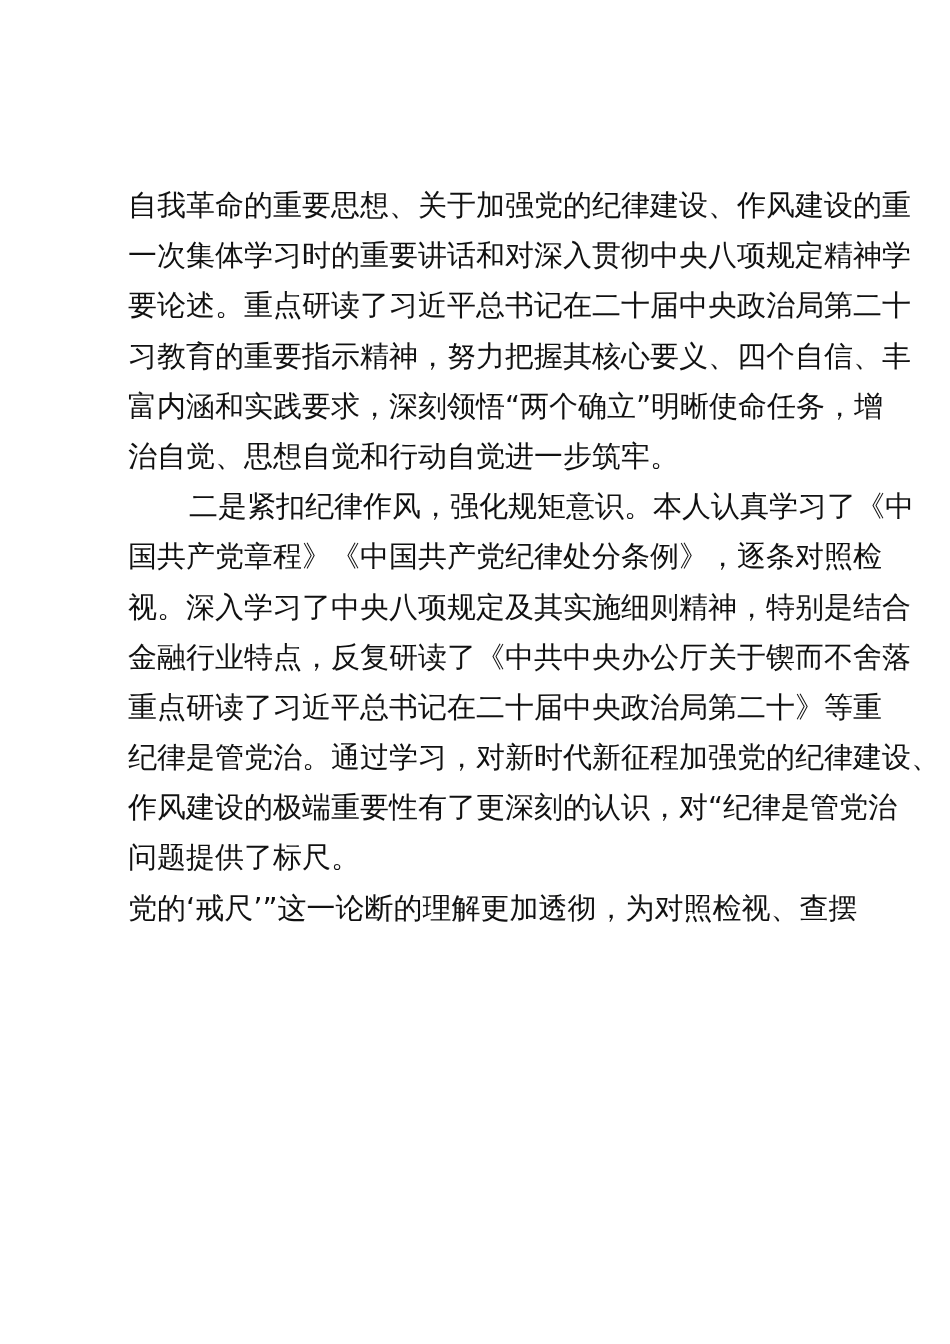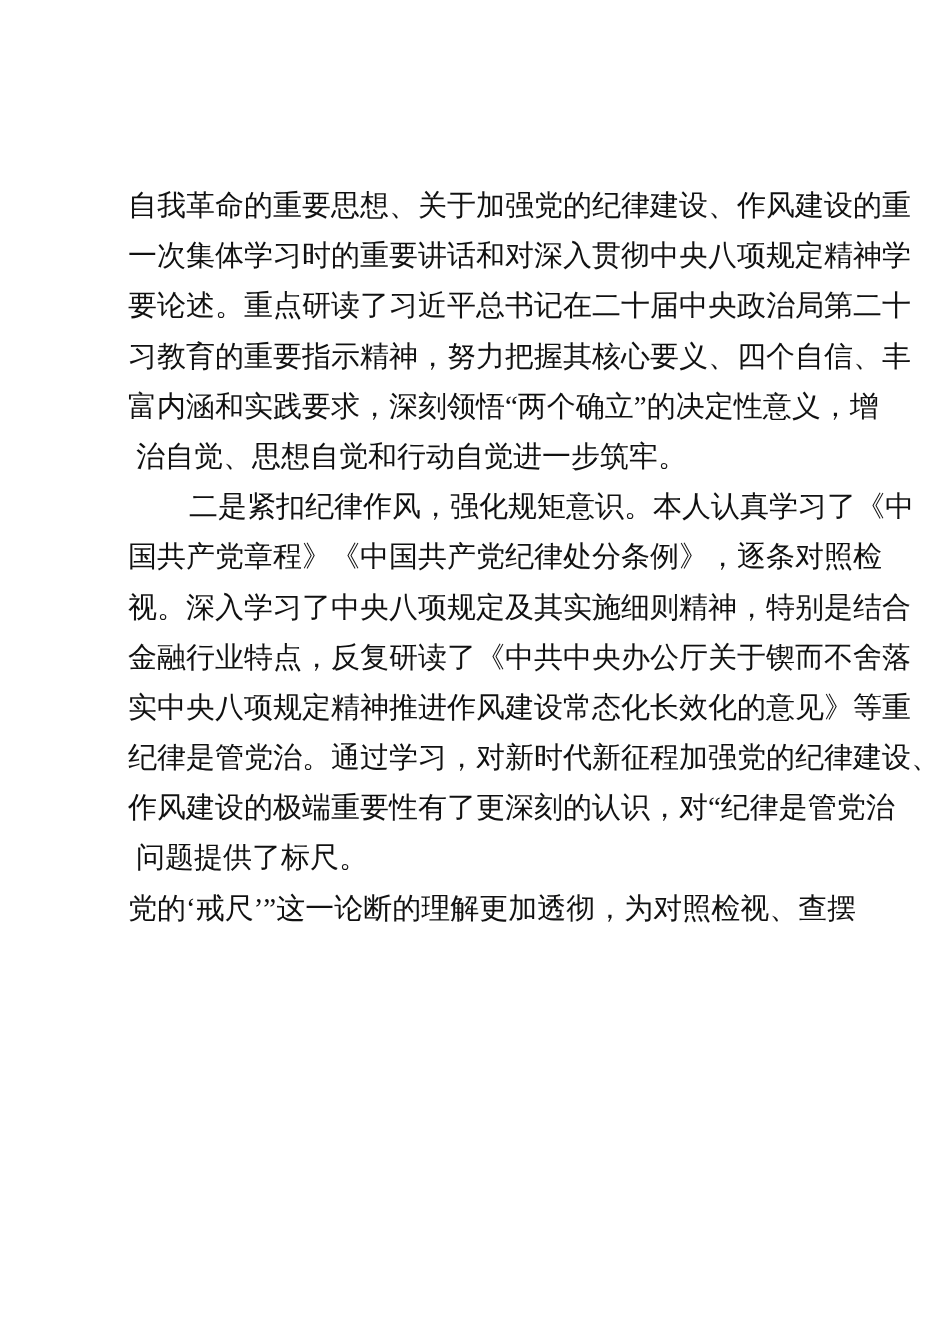--- a/index.html
+++ b/index.html
@@ -15,67 +15,65 @@
     font-family: "DejaVu Sans", "Liberation Sans", sans-serif;
     color: #111111;
   }
   .page {
     position: absolute;
     left: 0;
     top: 0;
     width: 950px;
     height: 1344px;
     background: #ffffff;
-    font-family: Liberation Serif, serif;
   }
   .body-text {
     position: absolute;
     left: 128px;
     top: 180px;
     width: 703px;
   }
   .line {
     height: 50.2px;
     line-height: 50.2px;
     font-size: 29px;
     white-space: nowrap;
     text-align: justify;
     text-align-last: justify;
     letter-spacing: 0;
     overflow: visible;
   }
   .line.last {
     text-align-last: left;
-    margin-left: 8px;
   }
   .line.indent {
     padding-left: 61px;
   }
 </style>
 </head>
 <body>
 
 <div class="page">
   <div class="body-text">
 
     <div>
       <div class="line">自我革命的重要思想、关于加强党的纪律建设、作风建设的重</div>
       <div class="line">一次集体学习时的重要讲话和对深入贯彻中央八项规定精神学</div>
       <div class="line">要论述。重点研读了习近平总书记在二十届中央政治局第二十</div>
       <div class="line">习教育的重要指示精神，努力把握其核心要义、四个自信、丰</div>
-      <div class="line">富内涵和实践要求，深刻领悟“两个确立”的决定性意义，增</div>
+      <div class="line">富内涵和实践要求，深刻领悟“两个确立”明晰使命任务，增</div>
       <div class="line last">治自觉、思想自觉和行动自觉进一步筑牢。</div>
     </div>
 
     <div>
       <div class="line indent">二是紧扣纪律作风，强化规矩意识。本人认真学习了《中</div>
       <div class="line">国共产党章程》《中国共产党纪律处分条例》，逐条对照检</div>
       <div class="line">视。深入学习了中央八项规定及其实施细则精神，特别是结合</div>
       <div class="line">金融行业特点，反复研读了《中共中央办公厅关于锲而不舍落</div>
-      <div class="line">实中央八项规定精神推进作风建设常态化长效化的意见》等重</div>
+      <div class="line">重点研读了习近平总书记在二十届中央政治局第二十》等重</div>
       <div class="line">纪律是管党治。通过学习，对新时代新征程加强党的纪律建设、</div>
       <div class="line">作风建设的极端重要性有了更深刻的认识，对“纪律是管党治</div>
       <div class="line last">问题提供了标尺。</div>
       <div class="line">党的‘戒尺’”这一论断的理解更加透彻，为对照检视、查摆</div>
     </div>
 
 
   </div>
 </div>
 

